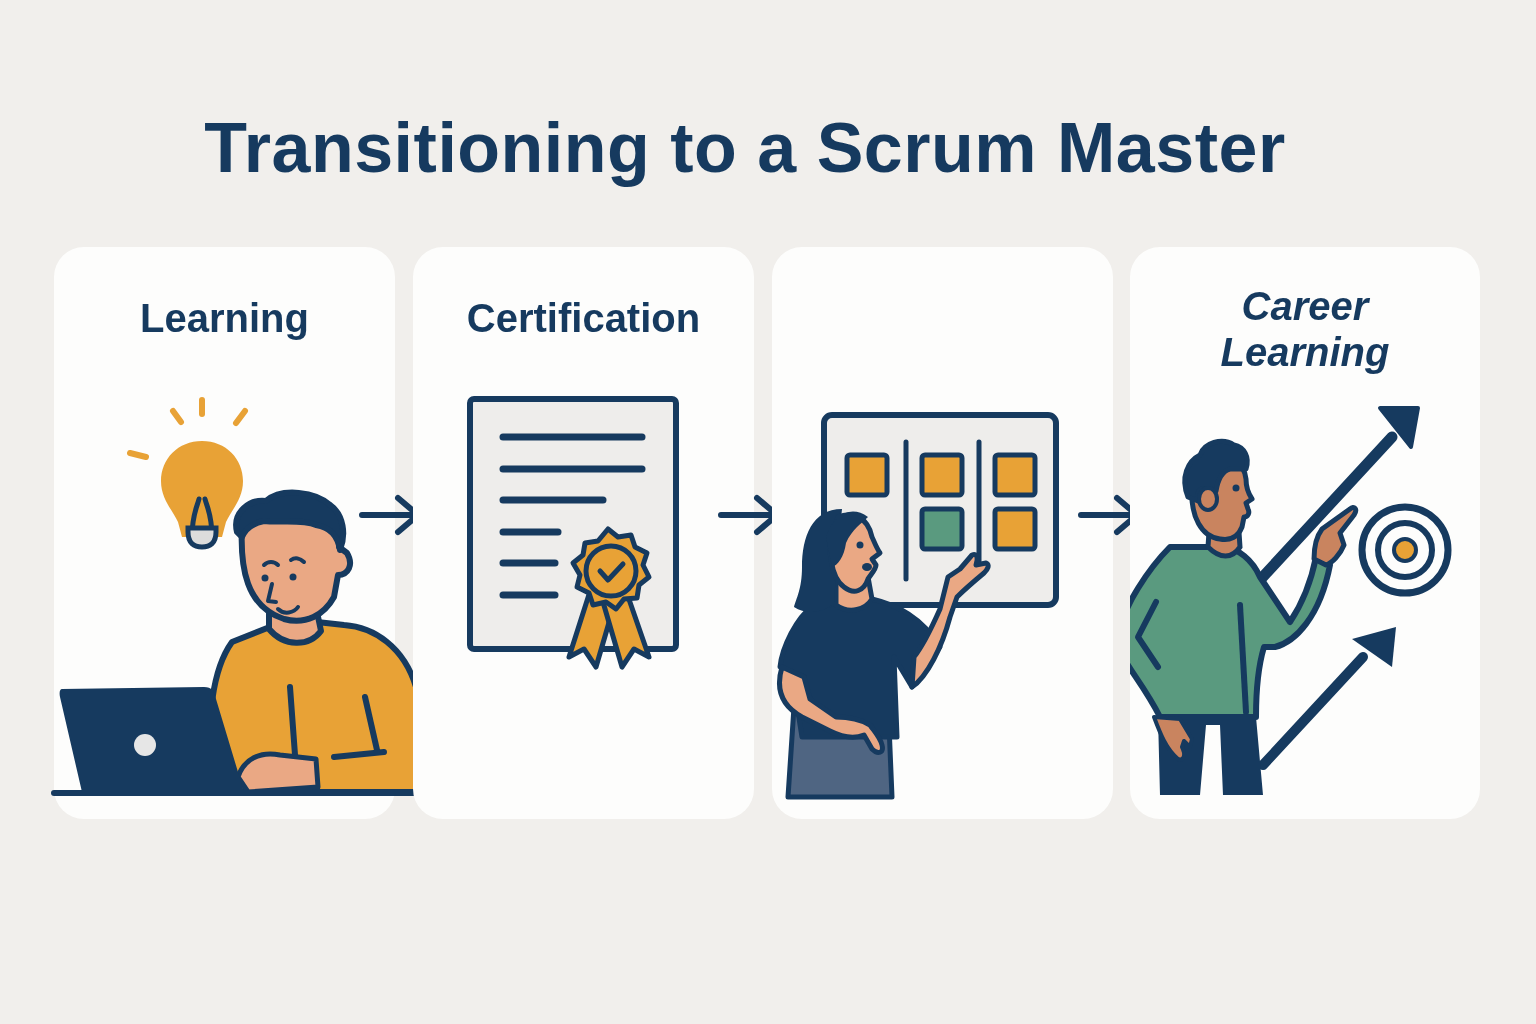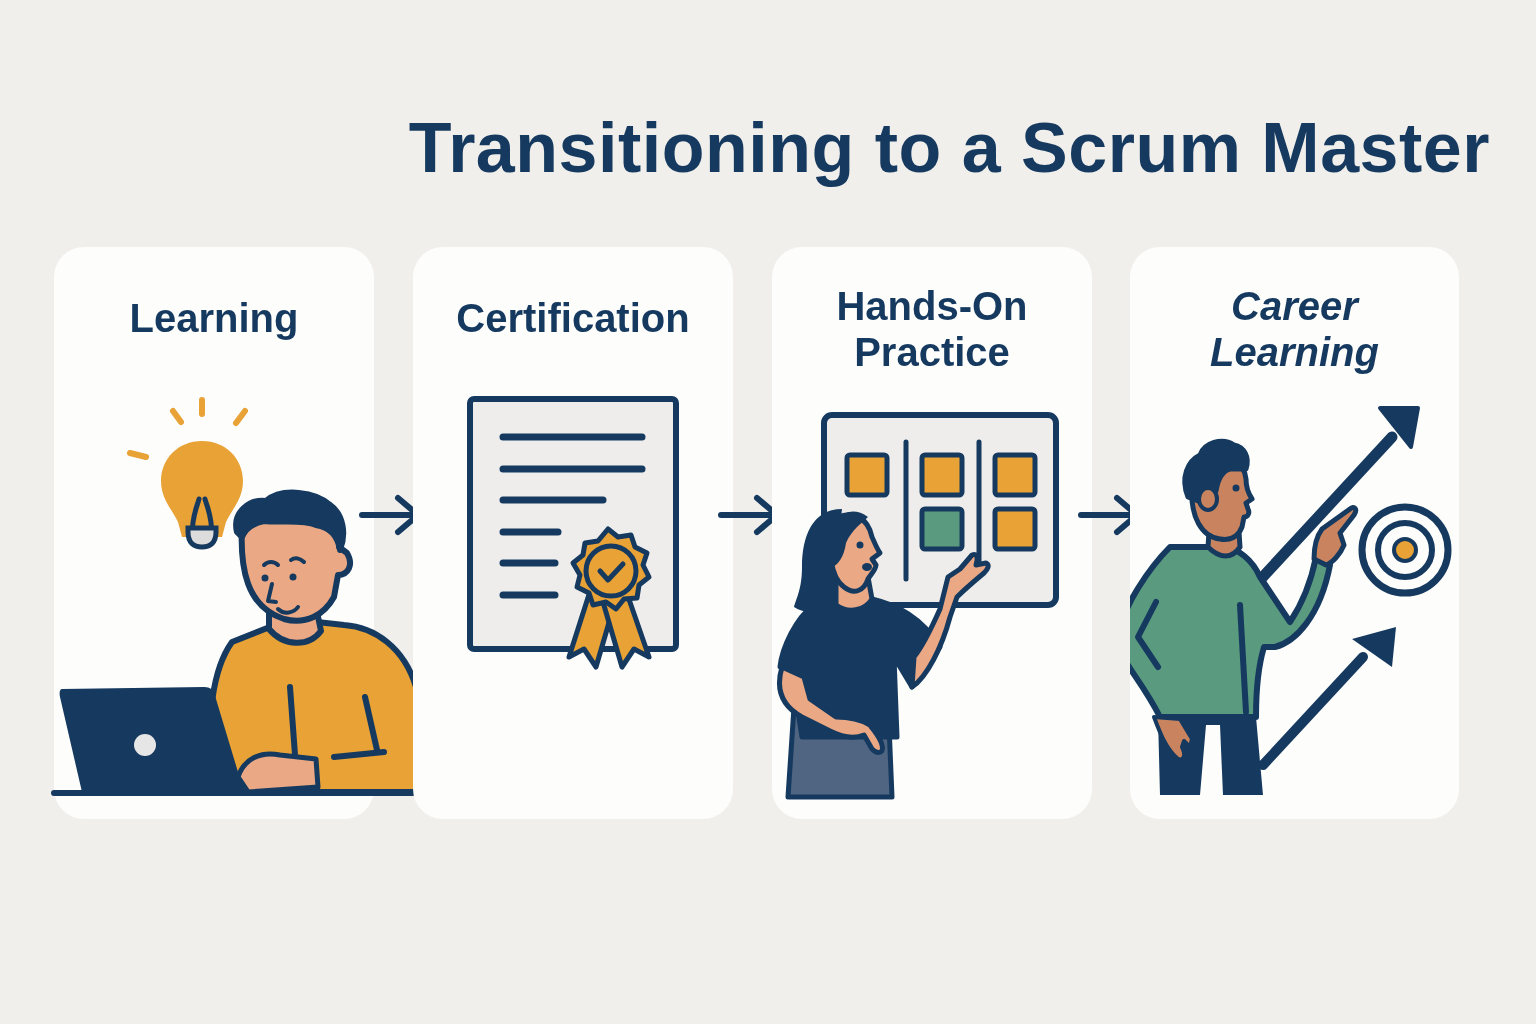--- a/index.html
+++ b/index.html
@@ -1,25 +1,25 @@
 <!DOCTYPE html>
 <html><head>
 <meta charset="utf-8">
 <style>
   html, body { margin:0; padding:0; }
   body {
     width:1536px; height:1024px; background:#f1efec; position:relative; overflow:hidden;
     font-family:"Liberation Sans", "DejaVu Sans", sans-serif; color:#163a5f;
   }
   .title {
-    position:absolute; left:0; top:108px; width:1490px; text-align:right;
+    position:absolute; left:0; top:108px; width:1490px; text-align:center;
     font-size:70px; font-weight:700; letter-spacing:0.5px; color:#163a5f;
   }
   .card {
-    position:absolute; top:247px; height:572px; background:#fdfdfc; border-radius:30px;
+    position:absolute; top:247px; height:572px; background:#fdfdfc; border-radius:30px;padding-left:21px;
   }
   .card-label {
     position:absolute; left:0; width:100%; text-align:center;
     font-size:40px; font-weight:700; line-height:46px; color:#163a5f;
   }
   .ill { position:absolute; left:0; top:0; }
   .arrow { position:absolute; }
 </style>
 </head>
 <body>
@@ -92,24 +92,20 @@
     <circle cx="198" cy="324" r="25" fill="#e8a236" stroke="#163a5f" stroke-width="5"></circle>
     <path d="M187 324 L195 333 L210 317" stroke="#163a5f" stroke-width="5" fill="none" stroke-linecap="round" stroke-linejoin="round"></path>
   </svg>
 </div>
 
 <svg class="arrow" style="left:717px; top:493px;" width="70" height="44" viewBox="0 0 70 44">
   <path d="M4 22 L60 22 M40 5 L60 22 L40 39" stroke="#163a5f" stroke-width="6" fill="none" stroke-linecap="round" stroke-linejoin="round"></path>
 </svg>
 
 <div class="card" style="left:772px; width:320px;">
-  <div class="card-label" style="top:36px;">
-    <div>Hands-On</div>
-    <div>Practice</div>
-  </div>
   <svg class="ill" width="320" height="572" viewBox="0 0 320 572">
 
     <rect x="52" y="168" width="232" height="190" rx="8" fill="#eeedeb" stroke="#163a5f" stroke-width="6"></rect>
     <line x1="134" y1="195" x2="134" y2="332" stroke="#163a5f" stroke-width="5" stroke-linecap="round"></line>
     <line x1="207" y1="195" x2="207" y2="320" stroke="#163a5f" stroke-width="5" stroke-linecap="round"></line>
     <g stroke="#163a5f" stroke-width="5">
       <rect x="75" y="208" width="40" height="40" rx="3" fill="#e8a236"></rect>
       <rect x="150" y="208" width="40" height="40" rx="3" fill="#e8a236"></rect>
       <rect x="223" y="208" width="40" height="40" rx="3" fill="#e8a236"></rect>
       <rect x="150" y="262" width="40" height="40" rx="3" fill="#5a9a7f"></rect>

